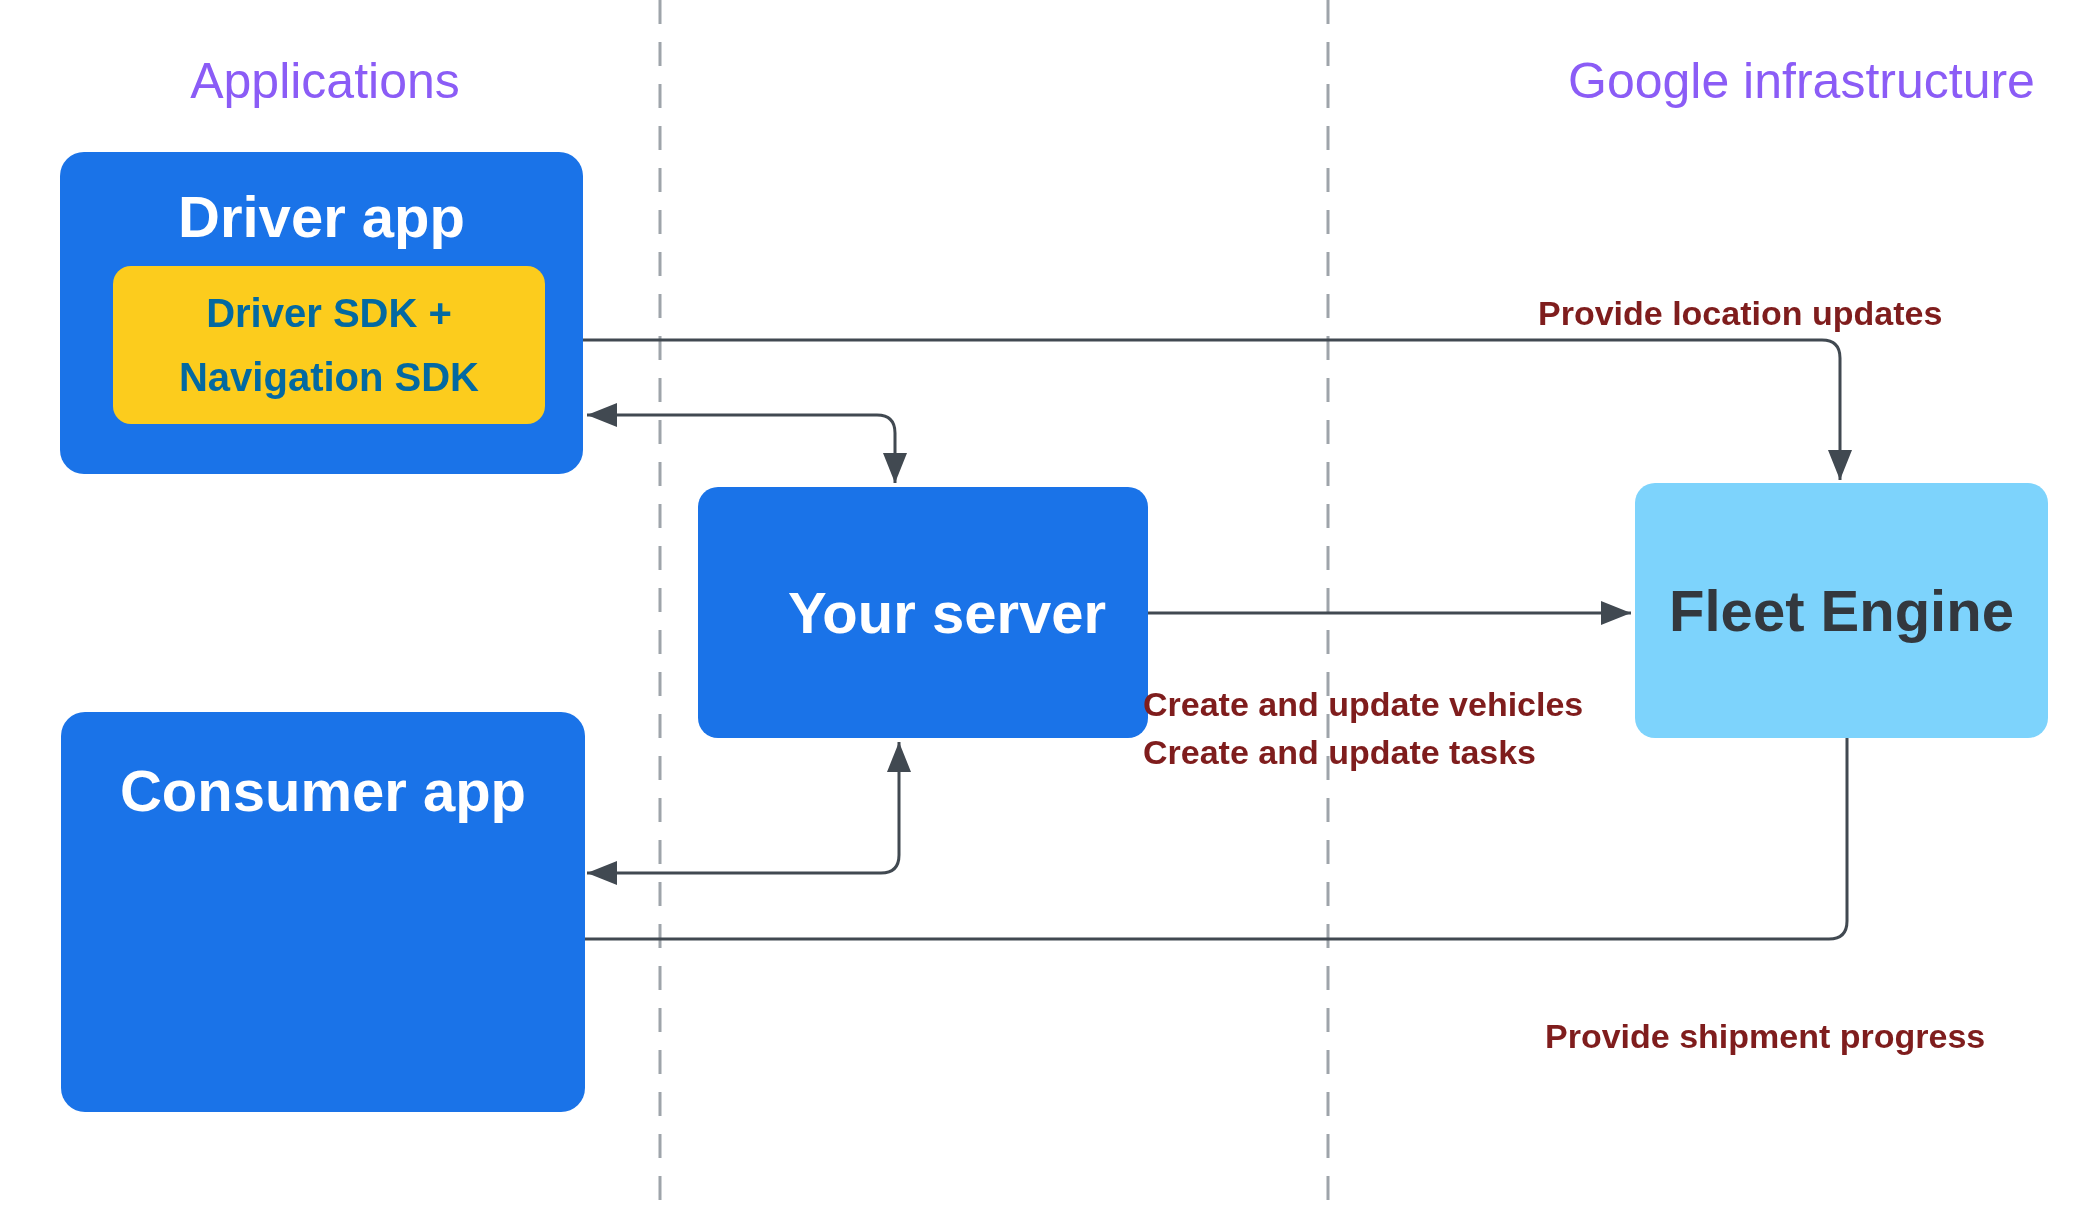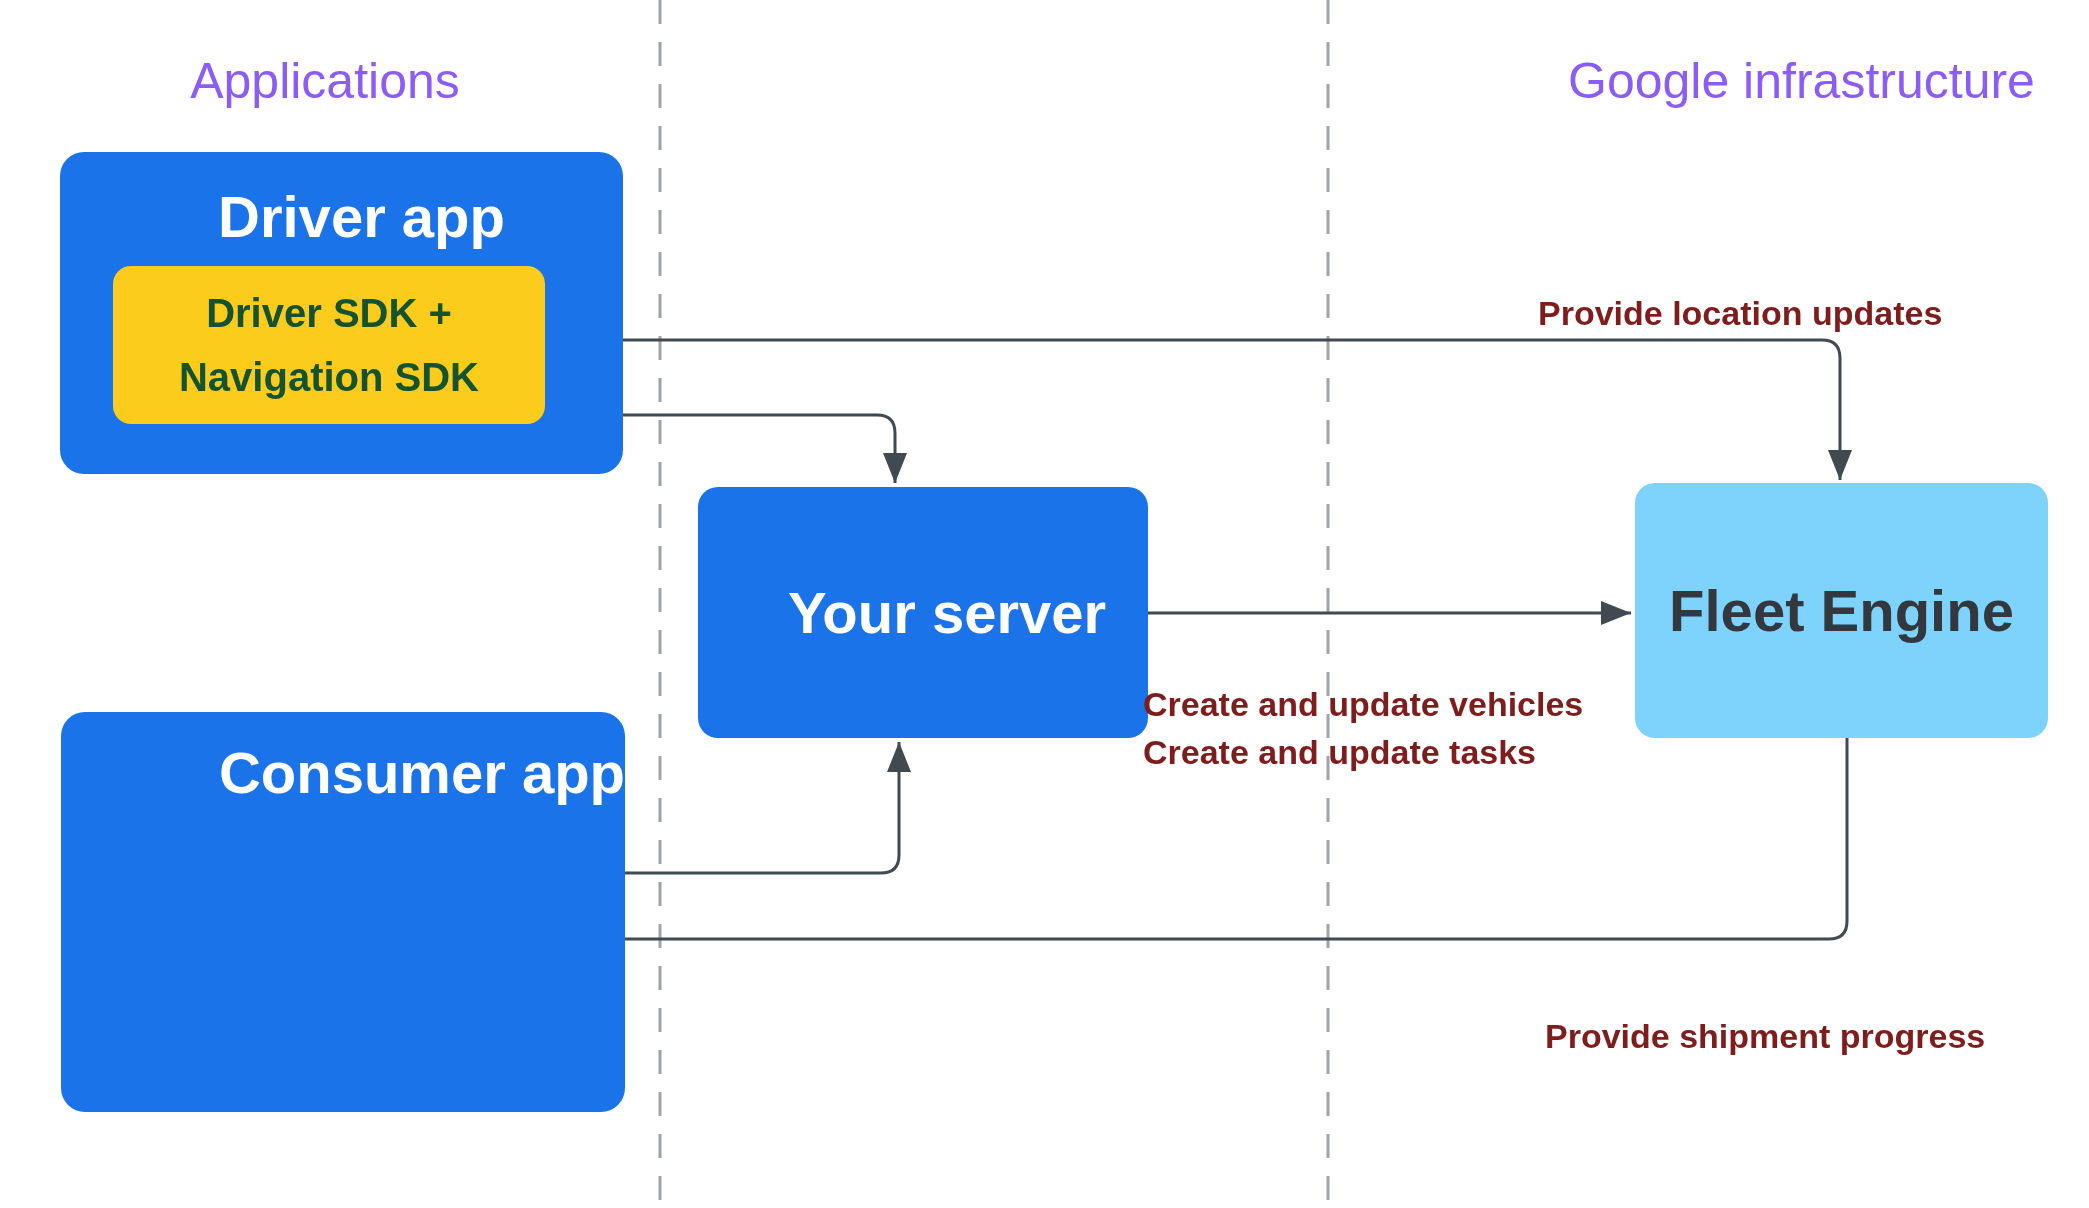--- a/index.html
+++ b/index.html
@@ -39,39 +39,38 @@
     text-align: center;
     font-size: 50px;
     font-weight: 400;
     color: #8b5cf6;
     white-space: nowrap;
   }
   .node-blue {
     position: absolute;
     background: #1A73E8;
     border-radius: 24px;
-    padding-left: 40px;
   }
   .node-title {
     width: 100%;
     text-align: center;
     color: #ffffff;
     font-weight: 700;
     font-size: 58px;
     line-height: 1.2;
   }
   .node-yellow {
     position: absolute;
     background: #FCCC1D;
     border-radius: 18px;
     display: flex;
     align-items: center;
     justify-content: center;
     text-align: center;
-    color: #14532d;
+    color: #0369a1;
     font-weight: 700;
     font-size: 40px;
     line-height: 1.6;
   }
   .node-plain-yellow {
     position: absolute;
     background: #7dd3fc;
     border-radius: 20px;
     display: flex;
     align-items: center;
@@ -104,21 +103,21 @@
     margin-top: 27px;
   }
   .multiline {
     white-space: pre-line;
   }
   
   #driver-app   { left: 60px;  top: 152px; width: 523px; height: 322px; }
   #driver-app .node-title   { margin-top: 30px; }
   #driver-sdk   { left: 53px;  top: 114px; width: 432px; height: 158px; }
   #consumer-app { left: 61px;  top: 712px; width: 524px; height: 400px; }
-  #consumer-app .node-title { margin-top: 26px; text-align: right; }
+  #consumer-app .node-title { margin-top: 44px; }
   #consumer-lib { left: 59px;  top: 112px; width: 420px; height: 234px; }
   #your-server  { left: 698px; top: 487px; width: 402px; height: 251px; }
   #fleet-engine { left: 1635px; top: 483px; width: 413px; height: 255px; }
   
   #hdr-applications { left: 95px;   }
   #hdr-your-infra   { left: 717px;  }
   #hdr-google-infra { left: 1568px; }
   
   #lbl-location { left: 1538px; top: 263px; }
   #lbl-create   { left: 1143px; top: 654px; }

